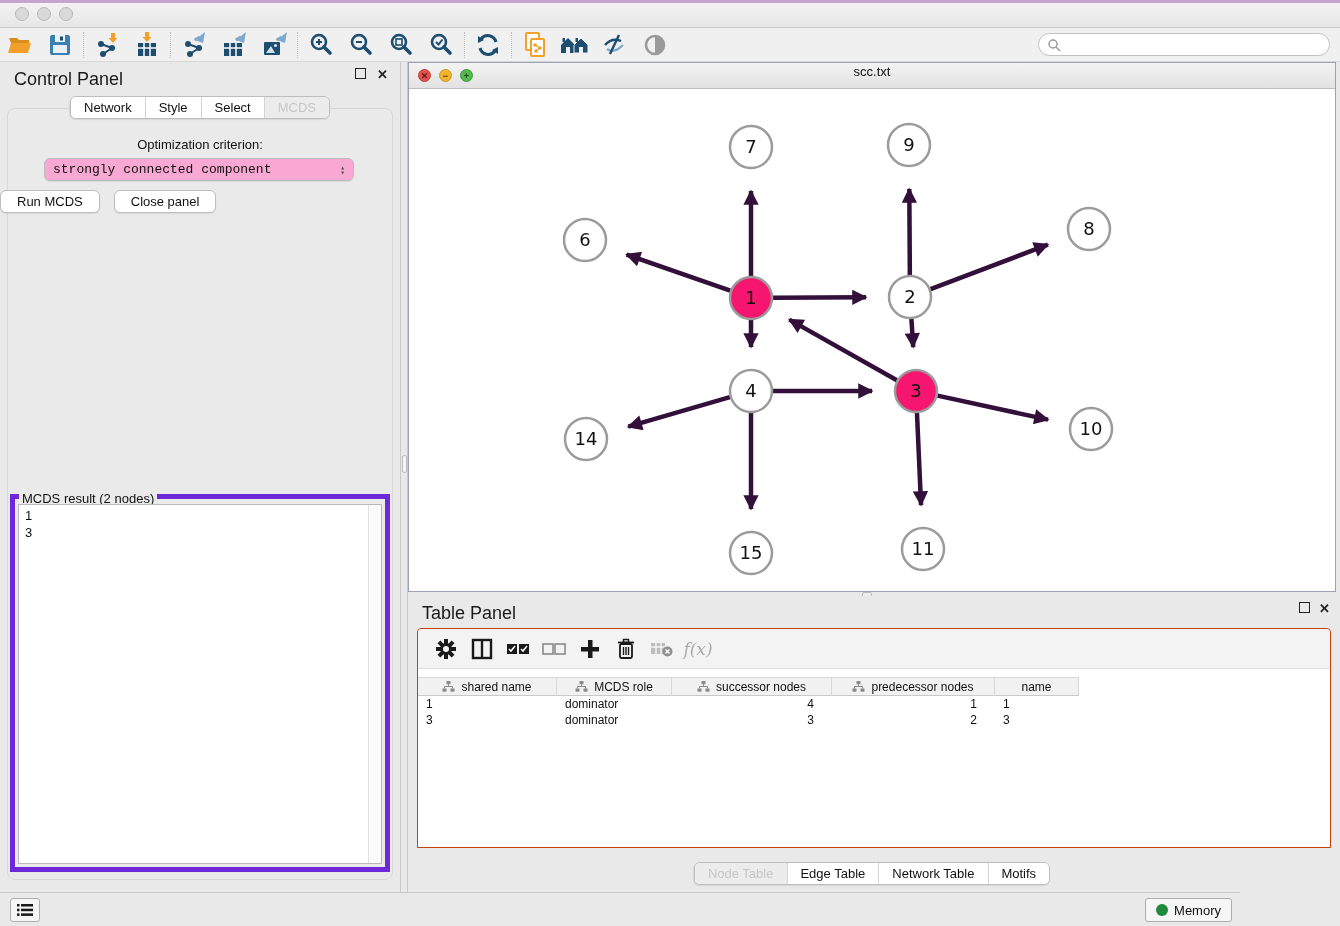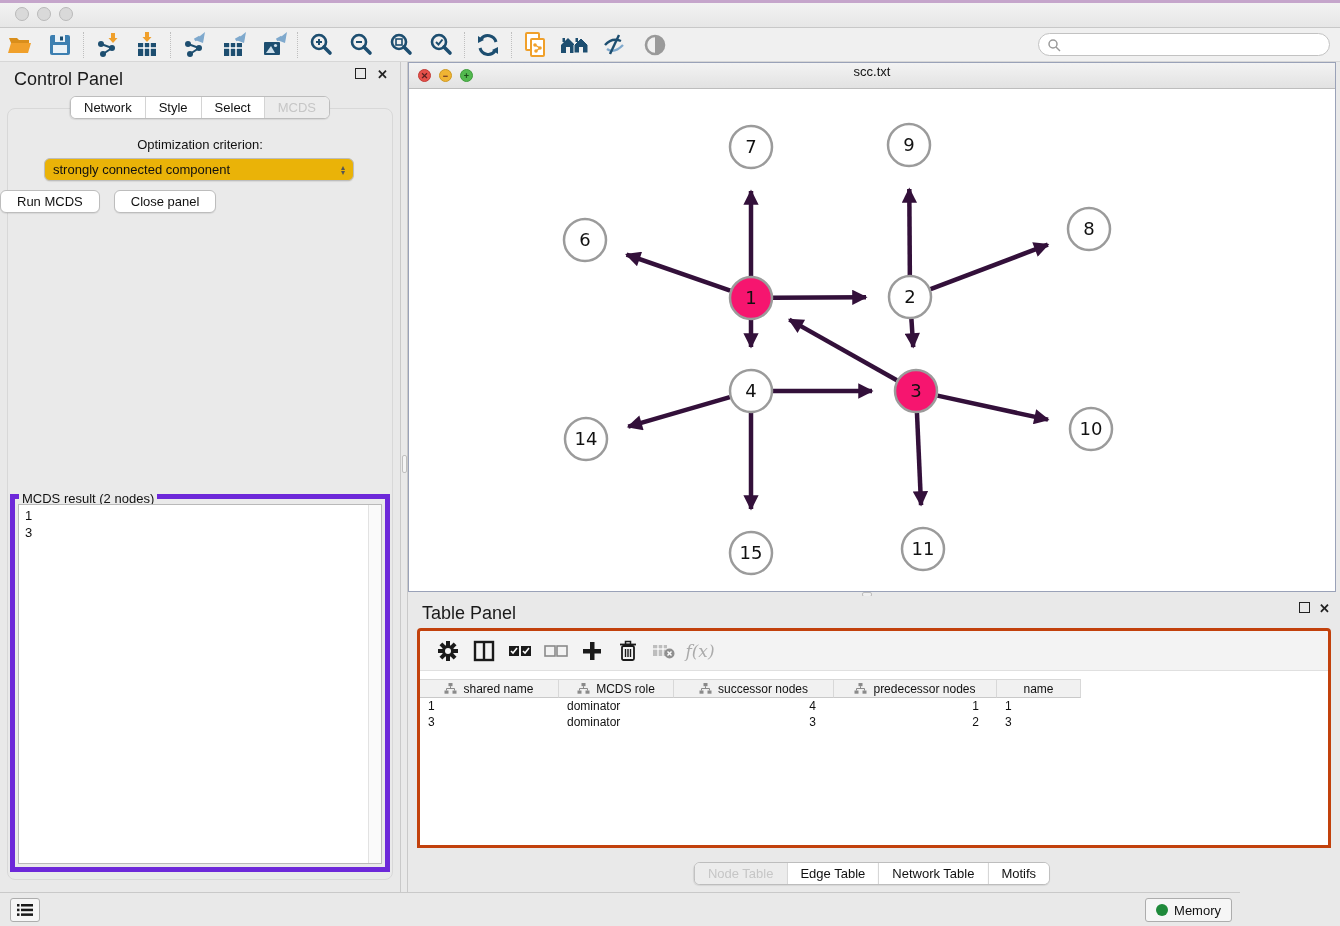--- a/index.html
+++ b/index.html
@@ -34,23 +34,23 @@
   .float-glyph { font-size:11px; border:1.5px solid #222; width:11px; height:11px; display:inline-block; }
   .cp-inner { position:absolute; left:7px; top:46px; width:386px; height:772px;
     background:#EAEAEA; border:1px solid #D8D8D8; border-radius:8px; }
   .seg-tabs { position:absolute; display:flex; border:1px solid #BDBDBD; border-radius:6px;
     overflow:hidden; background:#FFFFFF; box-shadow:0 1px 1px rgba(0,0,0,0.08); }
   .cp-tabs { left:50%; transform:translateX(-50%); top:34px; }
   .seg-tab { padding:3px 13px; font-size:13px; color:#111; background:#FFF; border-left:1px solid #D4D4D4; white-space:nowrap; }
   .seg-tab:first-child { border-left:none; }
   .seg-tab.active { background:#ECECEC; color:#C6C6C6; }
   .opt-label { position:absolute; left:0; top:75px; width:400px; text-align:center; font-size:13px; color:#111; }
-  .dropdown { position:absolute; left:44px; top:96px; width:310px; height:23px; background:#eab308;
+  .dropdown { position:absolute; left:44px; top:96px; width:310px; height:23px; background:#f9a8d4;
     border:1px solid #BDBDBD; border-radius:6px; display:flex; align-items:center;
-    padding:4px 8px; font-size:13px; color:#111; box-shadow:0 1px 1px rgba(0,0,0,0.08); }
+    padding:4px 8px; font-size:13px; color:#111; box-shadow:0 1px 1px rgba(0,0,0,0.08);font-family:Liberation Mono, monospace; }
   .dropdown .stepper { margin-left:auto; display:flex; flex-direction:column; line-height:5px;
     font-size:8px; color:#555; }
   .cp-buttons { position:absolute; left:0; top:128px; width:400px; display:flex; gap:14px; }
   .btn { background:#FFF; border:1px solid #BDBDBD; border-radius:6px; padding:3px 16px;
     font-size:13px; color:#111; box-shadow:0 1px 1px rgba(0,0,0,0.08); }
   .result-box { position:absolute; left:10px; top:432px; width:380px; height:378px;
     border:5px solid #6d28d9; }
   .result-legend { position:absolute; left:4px; top:-8px; background:#EAEAEA; padding:0 3px; font-size:13px; color:#111; }
   .result-text { position:absolute; left:3px; top:5px; right:3px; bottom:3px; background:#FFF;
     border:1px solid #B9B9B9; font-size:13px; color:#111; line-height:17px; padding:2px 6px; overflow:hidden; }
@@ -70,21 +70,21 @@
   .net-title { position:absolute; width:100%; top:1px; text-align:center; font-size:13px; color:#111; }
   .jlight { position:absolute; top:6px; width:13px; height:13px; border-radius:50%;
     font-size:9px; font-weight:bold; text-align:center; line-height:13px; color:#5A2020; }
   .net-content { position:absolute; left:0; top:26px; width:926px; height:502px; background:#FFF; }
   .net-resize-knob { position:absolute; left:453px; bottom:-6px; width:10px; height:5px;
     background:#EFEFEF; border:1px solid #BDBDBD; border-radius:2px; }
 
   
   .table-panel { position:absolute; left:408px; top:534px; width:928px; height:296px; background:#E9E9E9; }
   .tp-container { position:absolute; left:9px; top:32px; width:914px; height:220px;
-    background:#FFF; border:3px solid #c2410c; border-radius:4px 4px 0 0; }
+    background:#FFF; border:1px solid #c2410c; border-radius:4px 4px 0 0; }
   .tp-toolbar { position:absolute; left:0; top:0; width:100%; height:40px; background:#F3F3F3;
     border-bottom:1px solid #E0E0E0; border-radius:4px 4px 0 0; display:flex; align-items:center; padding-left:10px; }
   .tp-tool { width:36px; height:30px; display:flex; align-items:center; justify-content:center; }
   .fx-label { font-family:"DejaVu Serif", serif; font-style:italic; font-size:17px; color:#ABABAB; }
   .grid-table { position:absolute; left:0; top:48px; width:100%; }
   .grid-header { display:flex; height:19px; }
   .grid-hcell { background:#F1F1F1; border-right:1px solid #D8D8D8; border-top:1px solid #D8D8D8;
     border-bottom:1px solid #C9C9C9; font-size:12px; color:#111; display:flex; align-items:center;
     justify-content:center; gap:6px; overflow:hidden; }
   .grid-row { display:flex; height:16px; }

